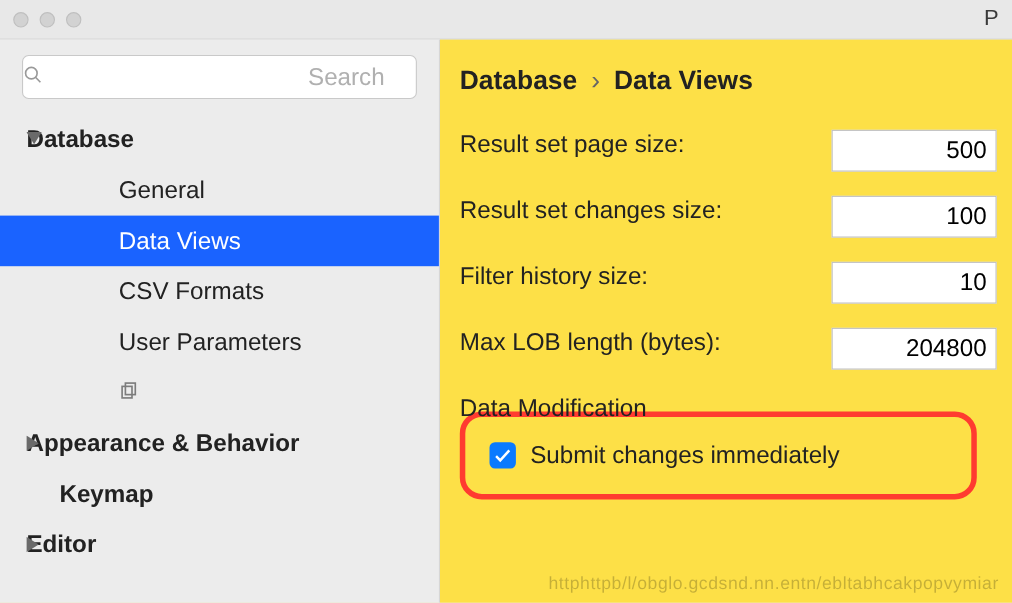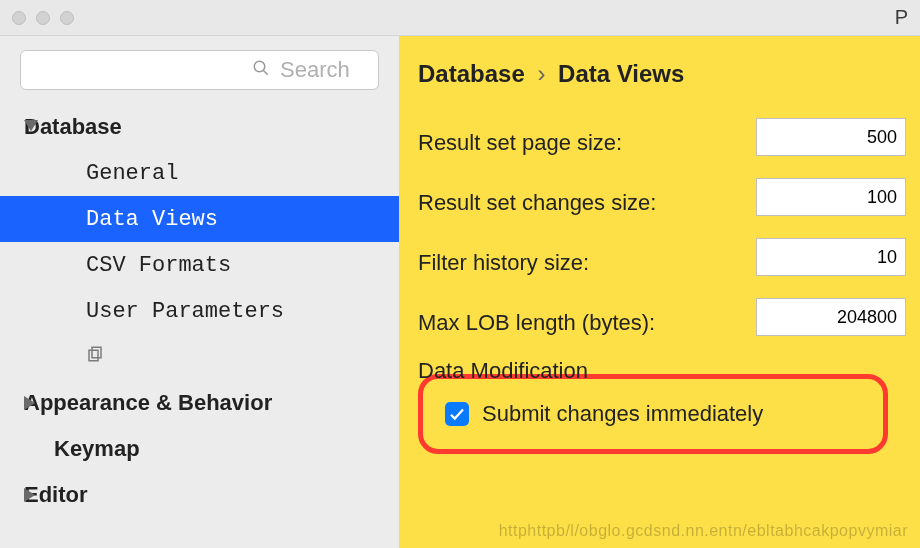--- a/index.html
+++ b/index.html
@@ -33,37 +33,37 @@
     width: 400px;
     background: #ececec;
     border-right: 1px solid #d6d6d6;
     padding-top: 14px;
   }
   .search-wrap { padding: 0 20px 14px; }
   .search {
     width: 100%; height: 40px;
     border: 1px solid #c9c9c9; border-radius: 6px;
     background: #fff;
-    display: flex; align-items: center; justify-content: flex-end;
+    display: flex; align-items: center; justify-content: space-between;
     gap: 8px;
   }
   .search svg { width: 18px; height: 18px; stroke: #999; fill: none; }
   .search input {
     border: none; outline: none; font-size: 22px; color: #333;
     width: 100px; background: transparent;
   }
   .search input::placeholder { color: #b0b0b0; }
   .tree { font-size: 22px; color: #222; }
   .tree-row {
     display: flex; align-items: center;
     height: 46px;
     padding-left: 24px;
     position: relative;
   }
-  .tree-row.level1 { padding-left: 86px; font-weight: 400; font-family: Liberation Mono, monospace; }
+  .tree-row.level1 { padding-left: 108px; font-weight: 400; }
   .tree-row.section { font-weight: 700; }
   .tree-row.selected { background: #1a63ff; color: #fff; }
   .tree-row .disclosure {
     position: absolute; left: 24px; top: 50%; transform: translateY(-50%);
   }
   .disclosure svg { width: 14px; height: 14px; fill: #6a6a6a; }
   .disclosure.collapsed svg { transform: rotate(-90deg); }
   .tree-row .label { flex: 1; }
   .row-action { margin-right: 20px; opacity: 0.55; }
   .row-action svg { width: 18px; height: 18px; fill: currentColor; }
@@ -71,28 +71,28 @@
   .main {
     flex: 1;
     background: #fde047;
     padding: 20px 14px 0 18px;
     font-size: 22px; color: #222;
     position: relative;
   }
   .breadcrumb { font-weight: 700; font-size: 24px; margin-bottom: 30px; margin-top: 4px; }
   .breadcrumb .sep { font-weight: 400; color: #666; margin: 0 6px; }
   .field-row {
-    display: flex; align-items: flex-end; justify-content: space-between;
+    display: flex; align-items: flex-start; justify-content: space-between;
     margin-bottom: 22px;
   }
   .field-row label { font-size: 22px; }
   .field-row input.num {
     width: 150px; height: 38px;
     border: 1px solid #bfbfbf; background: #fff;
-    text-align: right; padding: 0 8px; font-size: 18px;
+    text-align: right; padding: 0 8px; font-size: 22px;
   }
   .group-title {
     font-size: 22px; margin-top: 2px;
   }
   .highlight-box {
     border: 5px solid #ff3b30;
     border-radius: 20px;
     padding: 22px 28px 22px 22px;
     margin-top: -10px;
     display: flex; align-items: center; gap: 13px;

